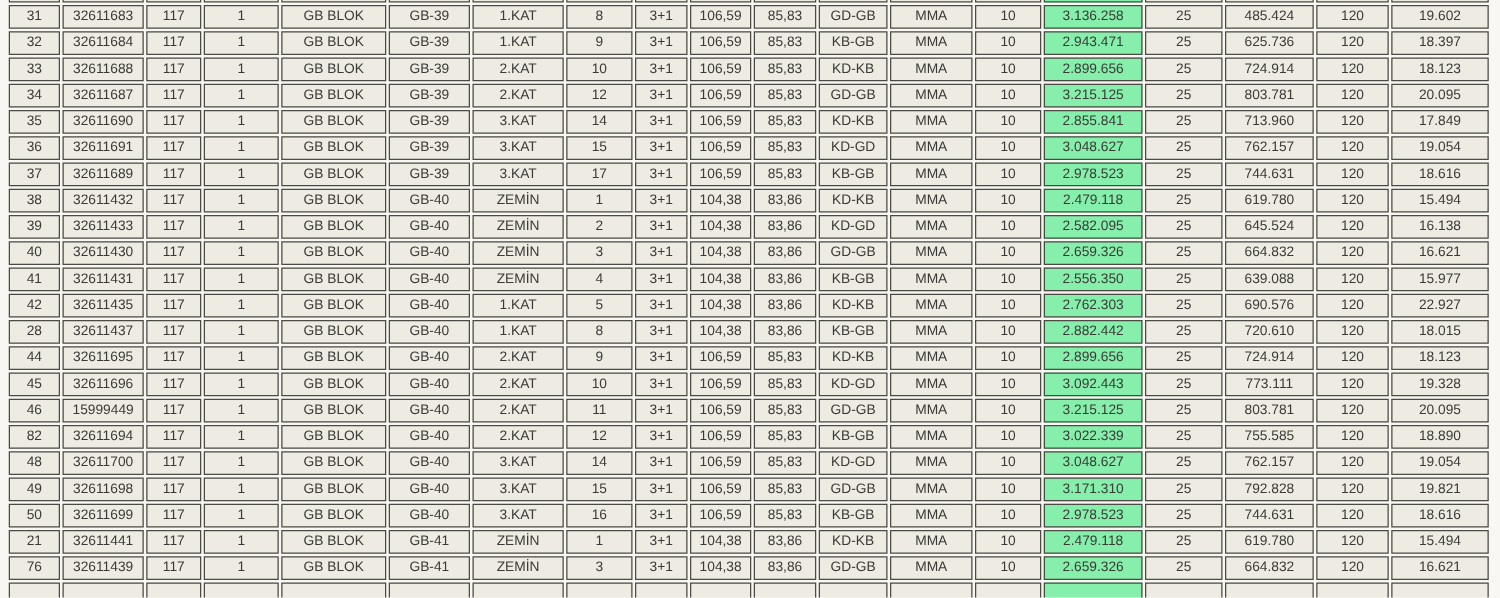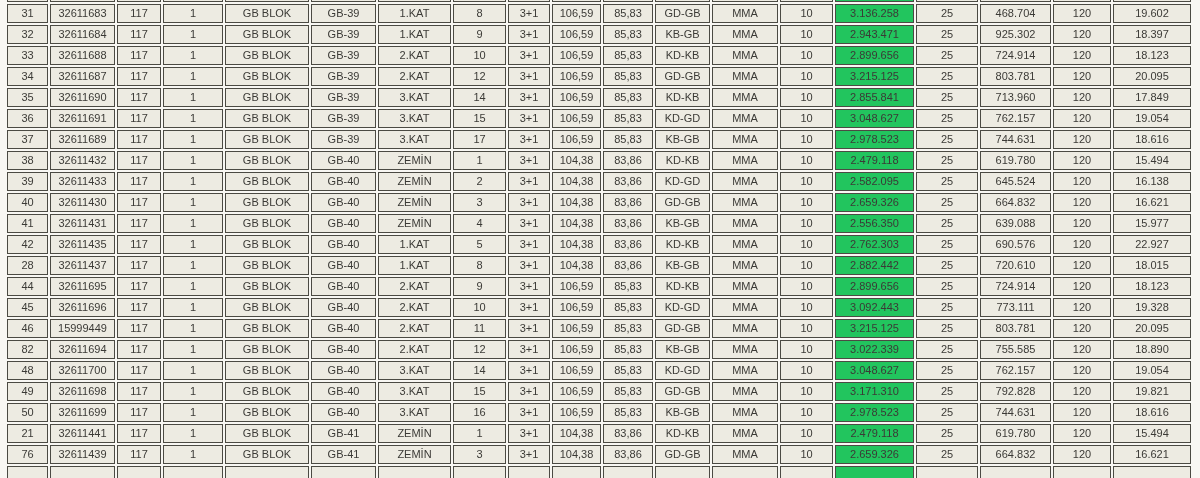--- a/index.html
+++ b/index.html
@@ -29,21 +29,21 @@
     font-size:11px;
     line-height:17px;
     color:#3b3a36;
     text-align:center;
     vertical-align:middle;
     padding:0 1px;
     overflow:hidden;
     white-space:nowrap;
   }
   td.price{
-    background:#22c55e;
+    background:#86efac;
   }
   tr.partial td{
     
   }
 </style>
 </head>
 <body>
 
 <div class="table-wrap">
   <table>
@@ -100,42 +100,42 @@
           <td>1.KAT</td>
           <td>8</td>
           <td>3+1</td>
           <td>106,59</td>
           <td>85,83</td>
           <td>GD-GB</td>
           <td>MMA</td>
           <td>10</td>
           <td class="price">3.136.258</td>
           <td>25</td>
-          <td>468.704</td>
+          <td>485.424</td>
           <td>120</td>
           <td>19.602</td>
         </tr>
         <tr>
           <td>32</td>
           <td>32611684</td>
           <td>117</td>
           <td>1</td>
           <td>GB BLOK</td>
           <td>GB-39</td>
           <td>1.KAT</td>
           <td>9</td>
           <td>3+1</td>
           <td>106,59</td>
           <td>85,83</td>
           <td>KB-GB</td>
           <td>MMA</td>
           <td>10</td>
           <td class="price">2.943.471</td>
           <td>25</td>
-          <td>925.302</td>
+          <td>625.736</td>
           <td>120</td>
           <td>18.397</td>
         </tr>
         <tr>
           <td>33</td>
           <td>32611688</td>
           <td>117</td>
           <td>1</td>
           <td>GB BLOK</td>
           <td>GB-39</td>

